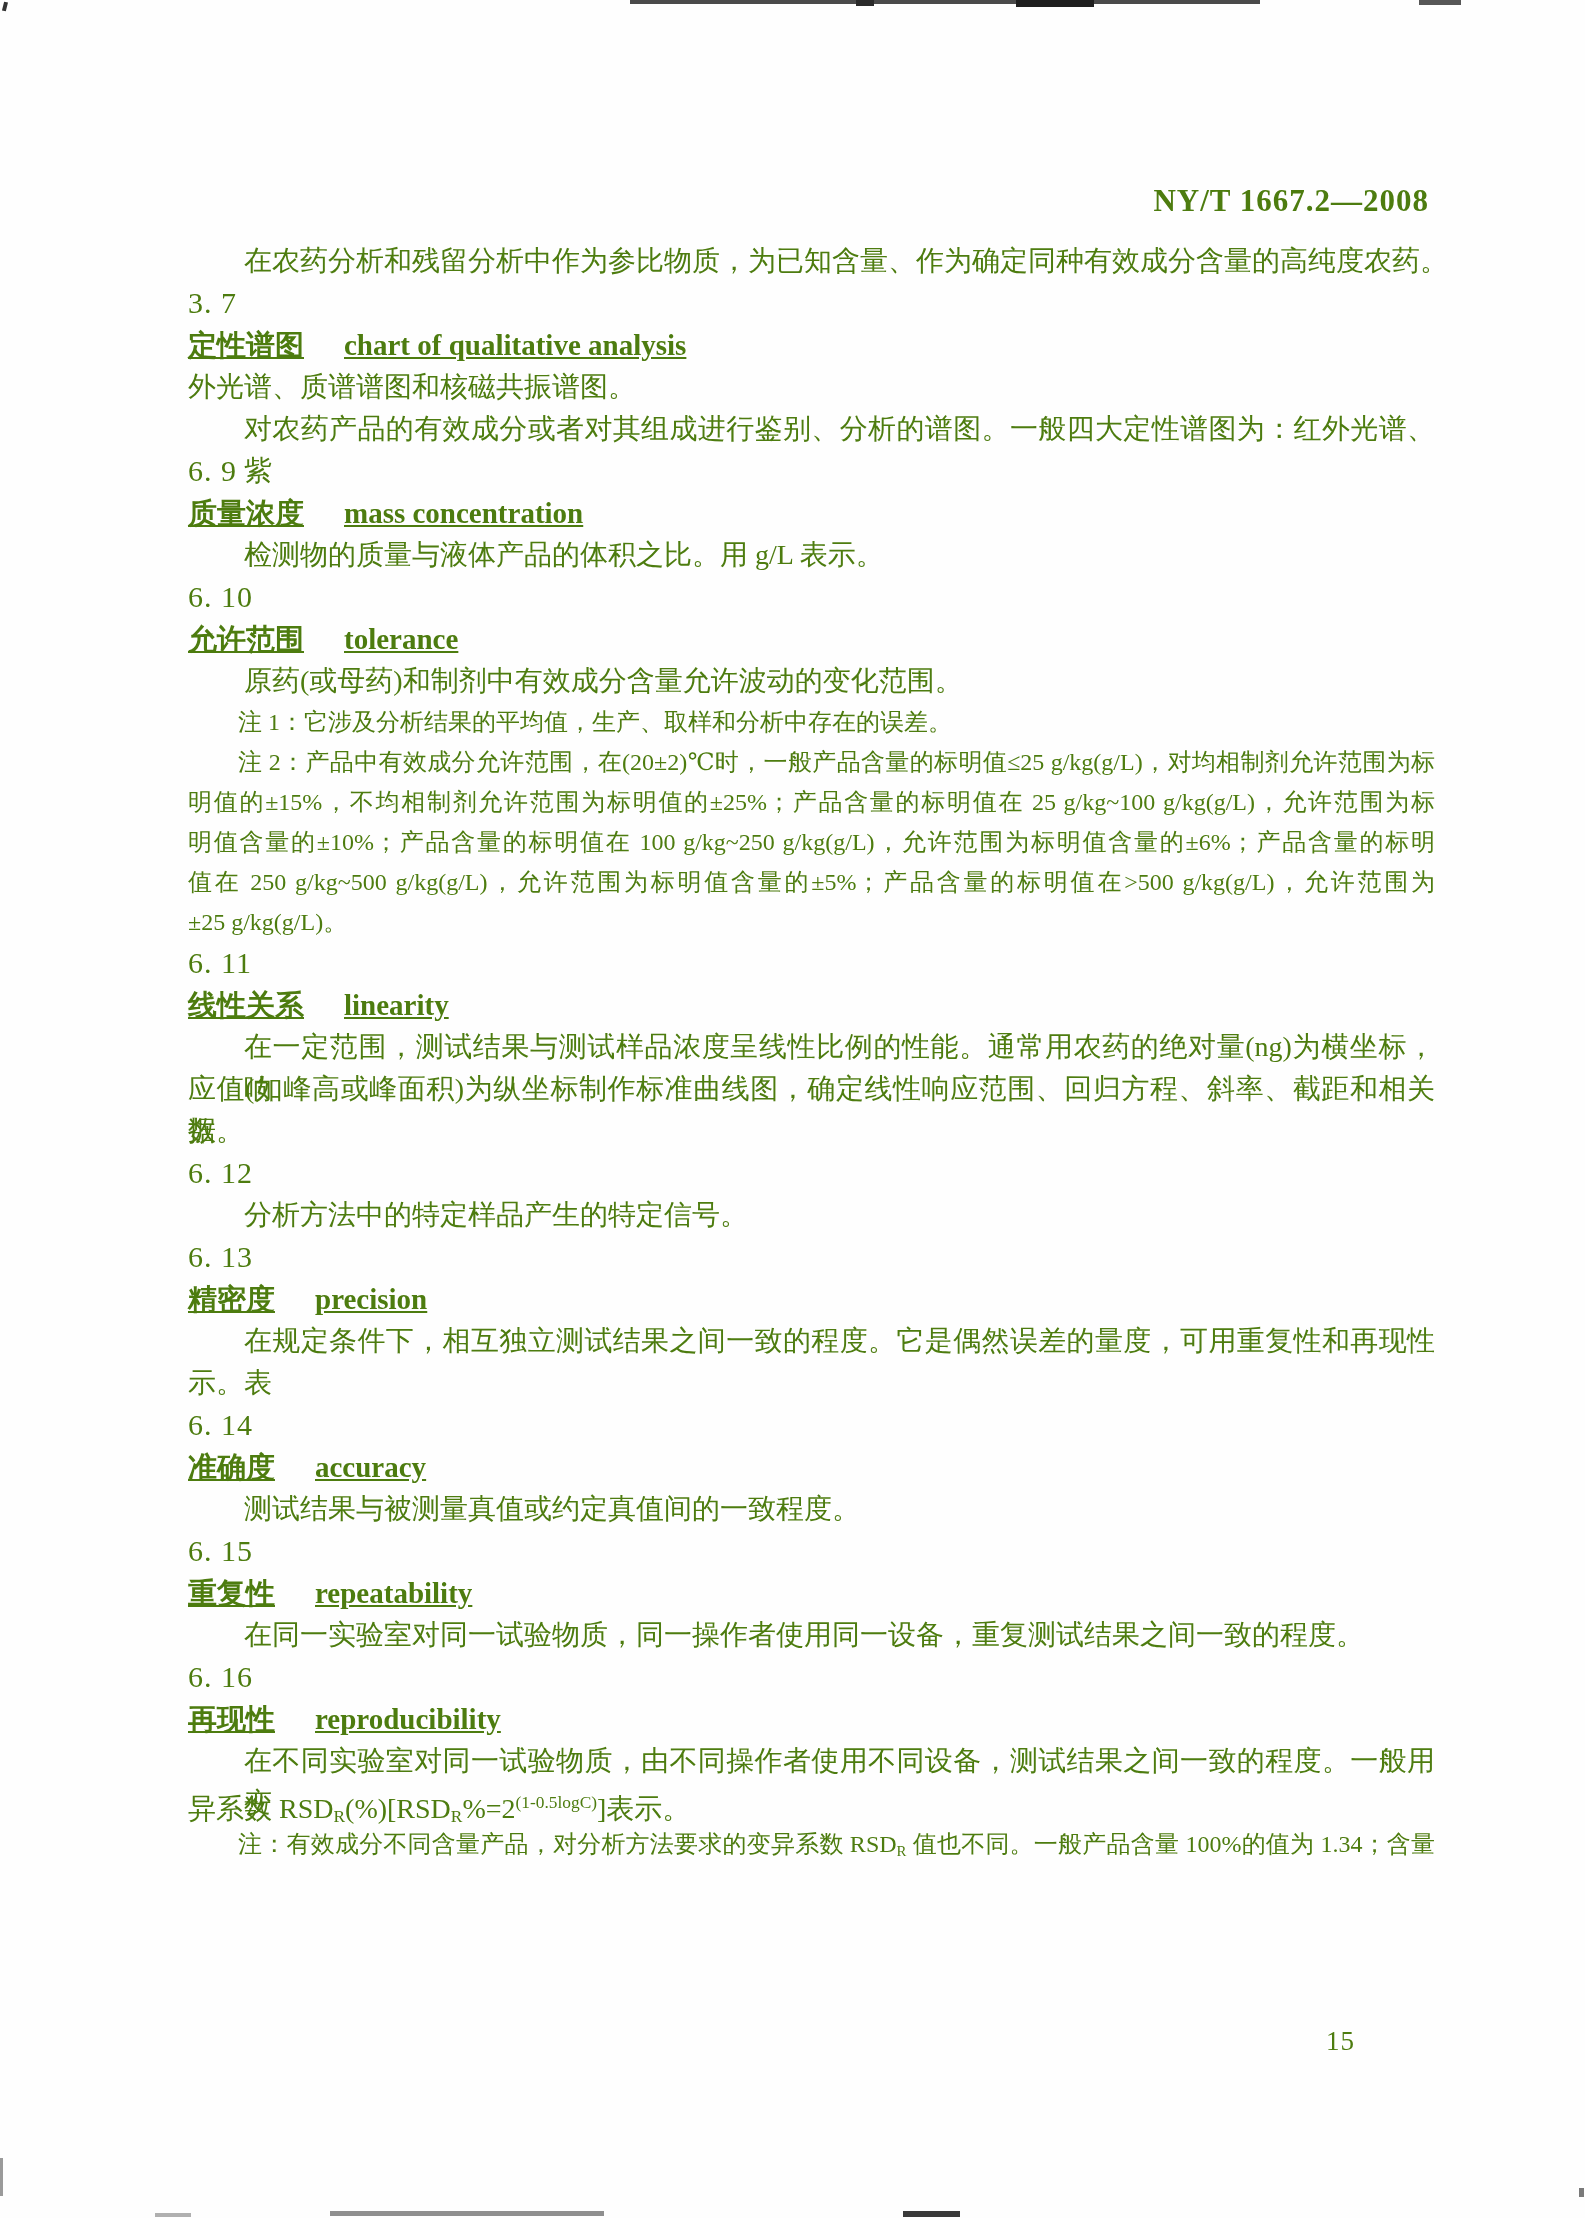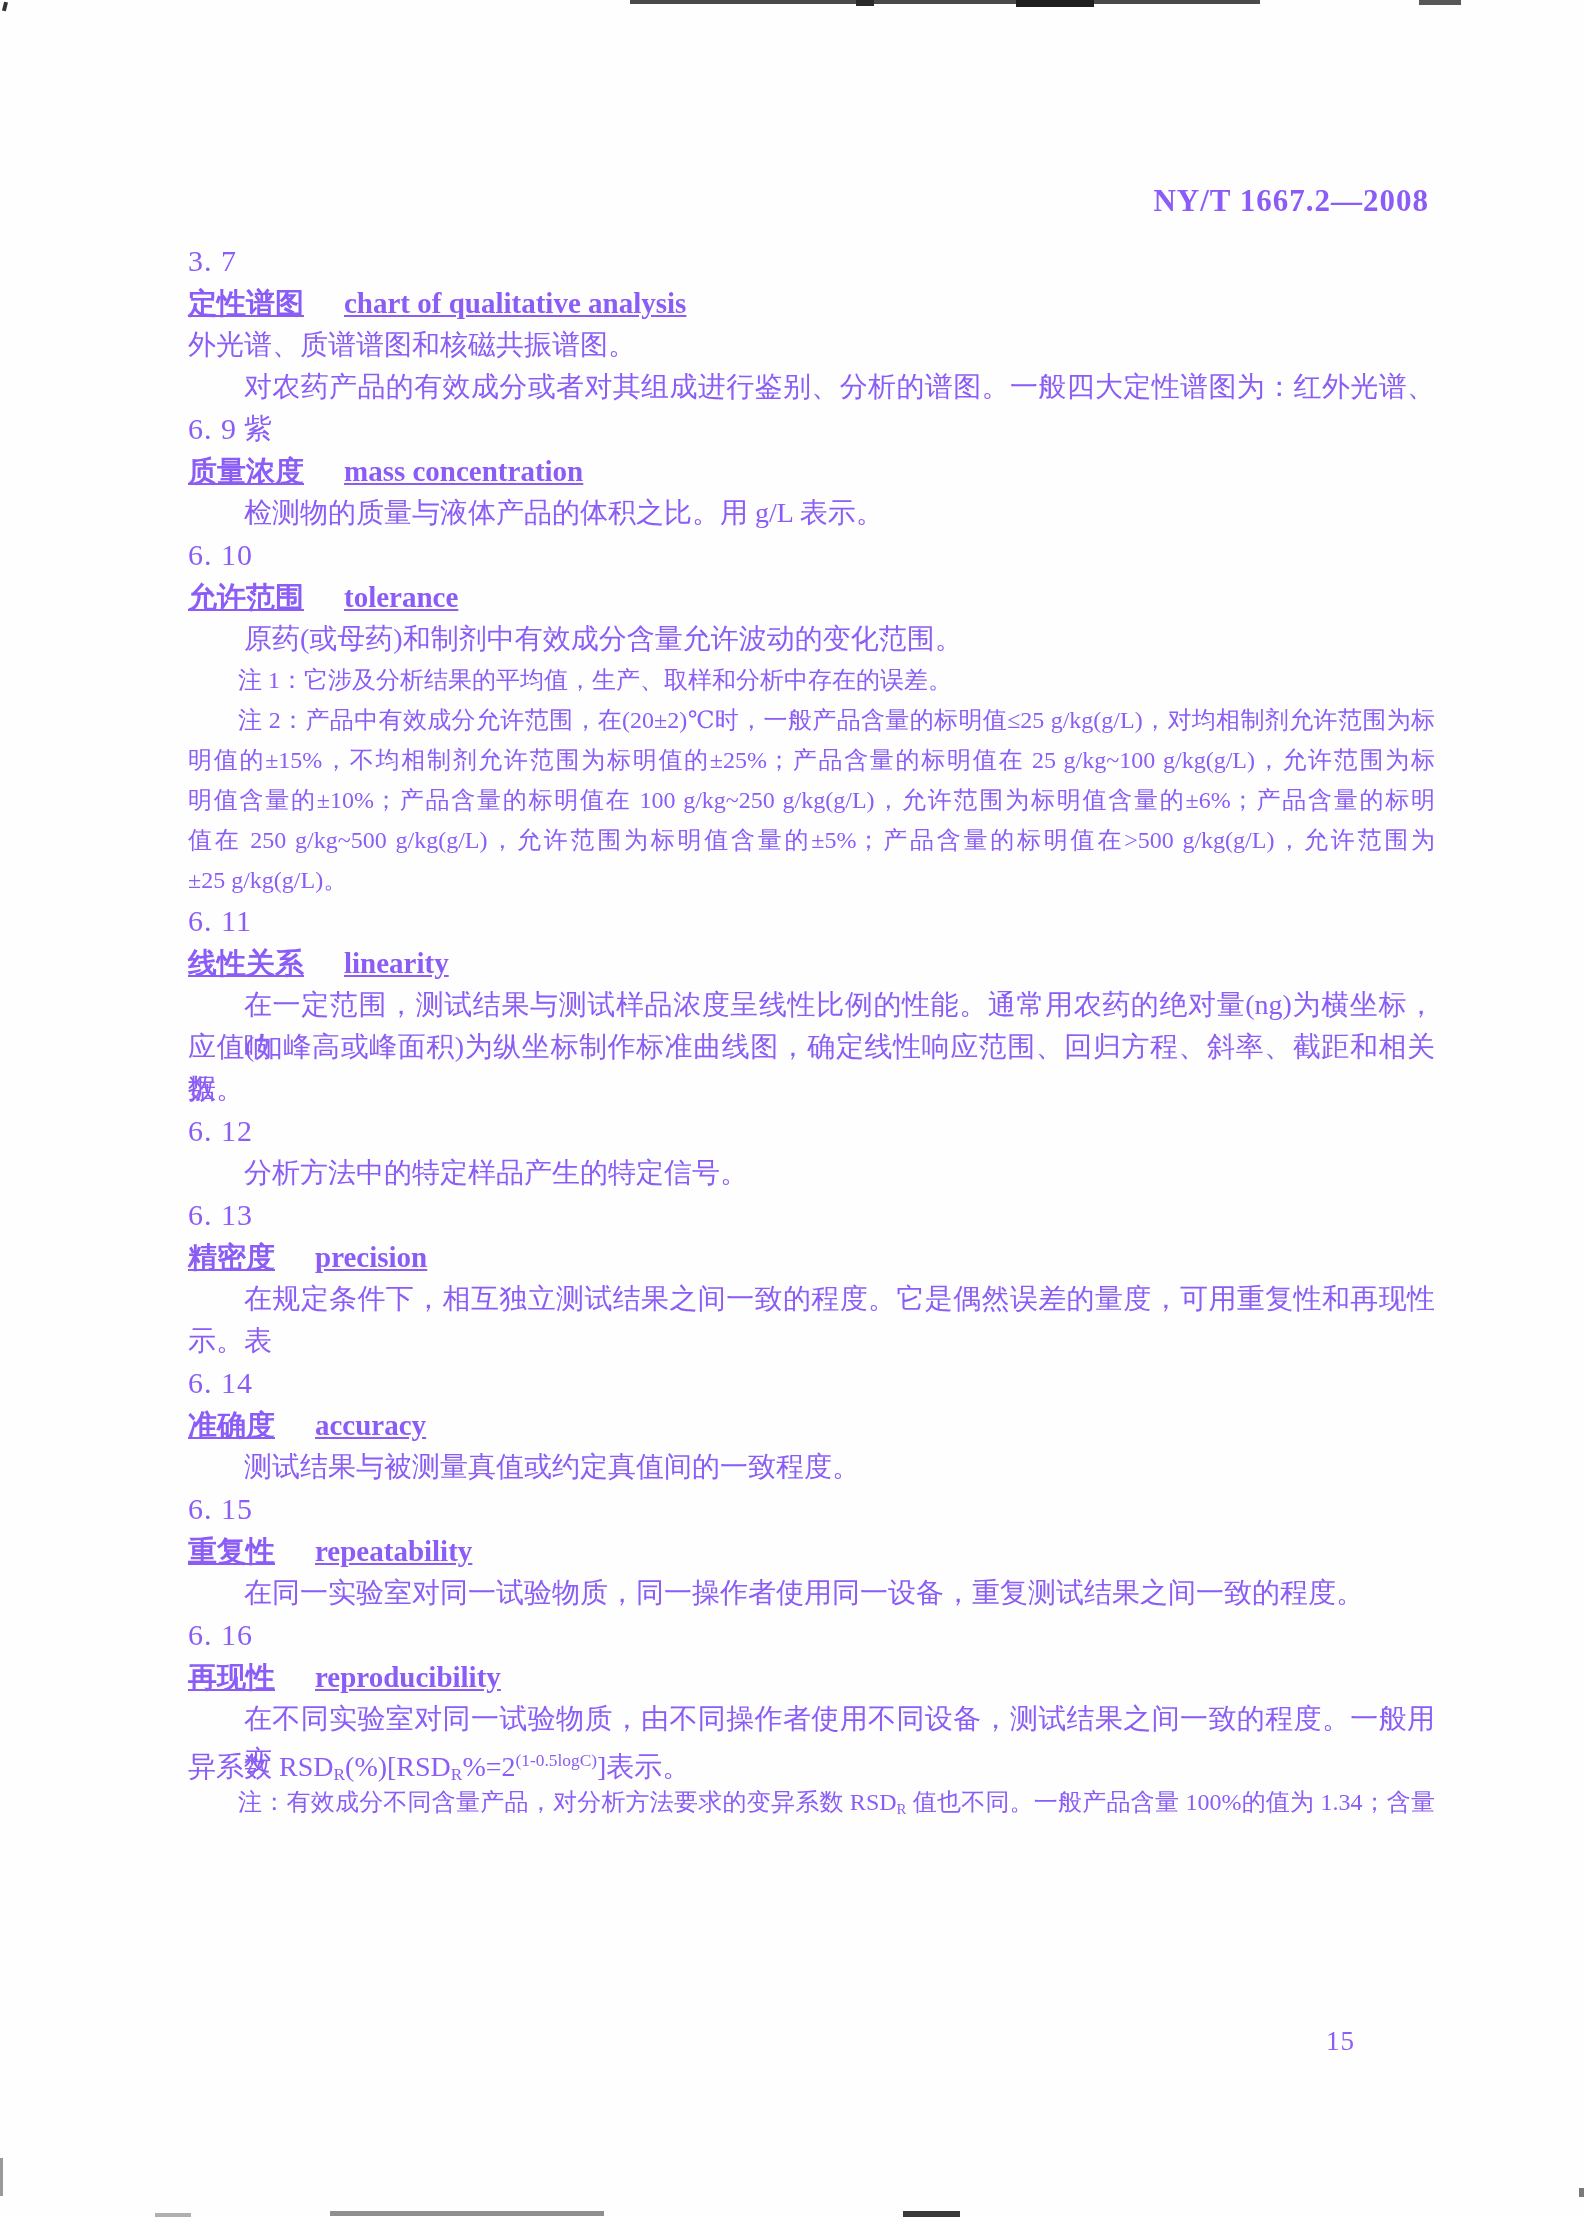--- a/index.html
+++ b/index.html
@@ -2,21 +2,21 @@
 <html><head>
 <meta charset="utf-8">
 <style>
   html,body{margin:0;padding:0;background:#e8e8e8;}
   #page{
     position:relative;
     width:1585px;height:2218px;
     background:#fefefe;
     overflow:hidden;
     font-family:"Liberation Serif","DejaVu Serif",serif;
-    color:#8b5cf6;
+    color:#4d7c0f;
   }
   #doc-code{
     position:absolute;
     top:183px;right:156px;
     font-size:31px;font-weight:bold;
     letter-spacing:1px;
     white-space:nowrap;
   }
   #content{
     position:absolute;
@@ -61,20 +61,21 @@
   <div class="artifact a-corner"></div>
   <div class="artifact a-bl"></div>
   <div class="artifact a-b1"></div>
   <div class="artifact a-b2"></div>
   <div class="artifact a-b3"></div>
   <div class="artifact a-br"></div>
 
   <div id="doc-code">NY/T 1667.2—2008</div>
 
   <div id="content">
+      <div class="line body indent">在农药分析和残留分析中作为参比物质，为已知含量、作为确定同种有效成分含量的高纯度农药。</div>
       <div>
         <div class="line num">3. 7</div>
         <div class="line term"><span class="cn">定性谱图</span><span class="en">chart of qualitative analysis</span></div>
         <div class="line body">外光谱、质谱谱图和核磁共振谱图。</div>
         <div class="line body indent fill">对农药产品的有效成分或者对其组成进行鉴别、分析的谱图。一般四大定性谱图为：红外光谱、紫</div>
       </div>
       <div>
         <div class="line num">6. 9</div>
         <div class="line term"><span class="cn">质量浓度</span><span class="en">mass concentration</span></div>
         <div class="line body indent">检测物的质量与液体产品的体积之比。用 g/L 表示。</div>

